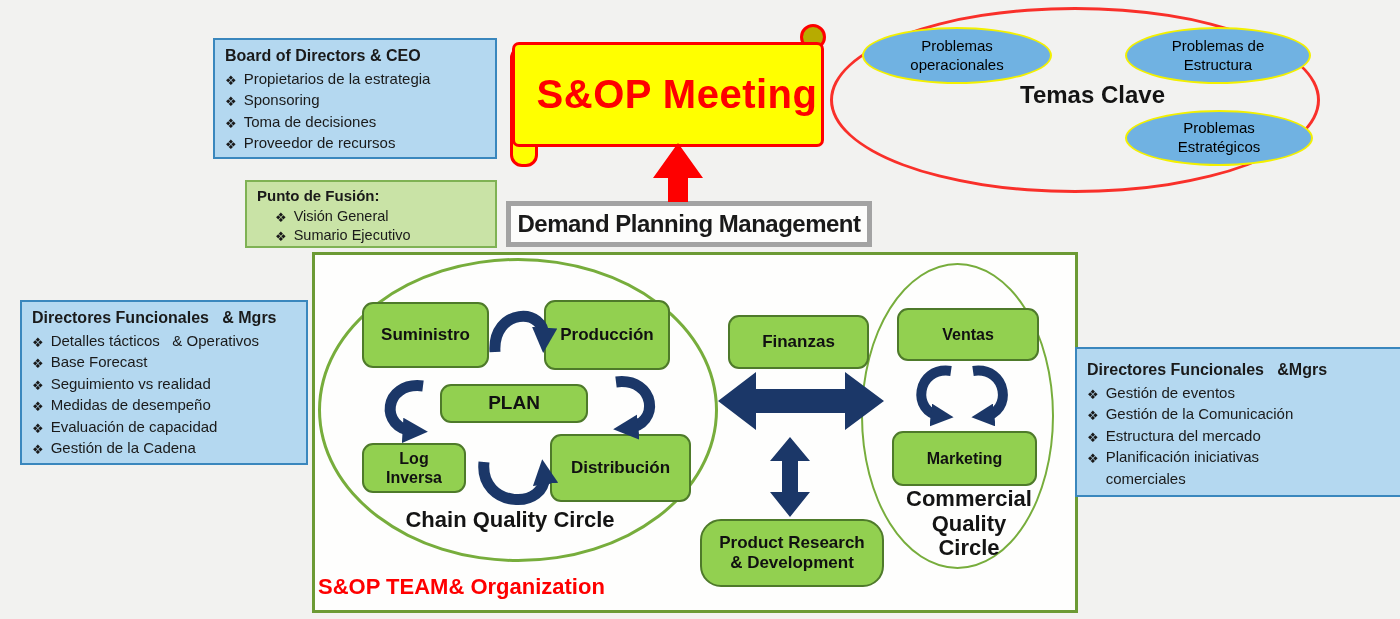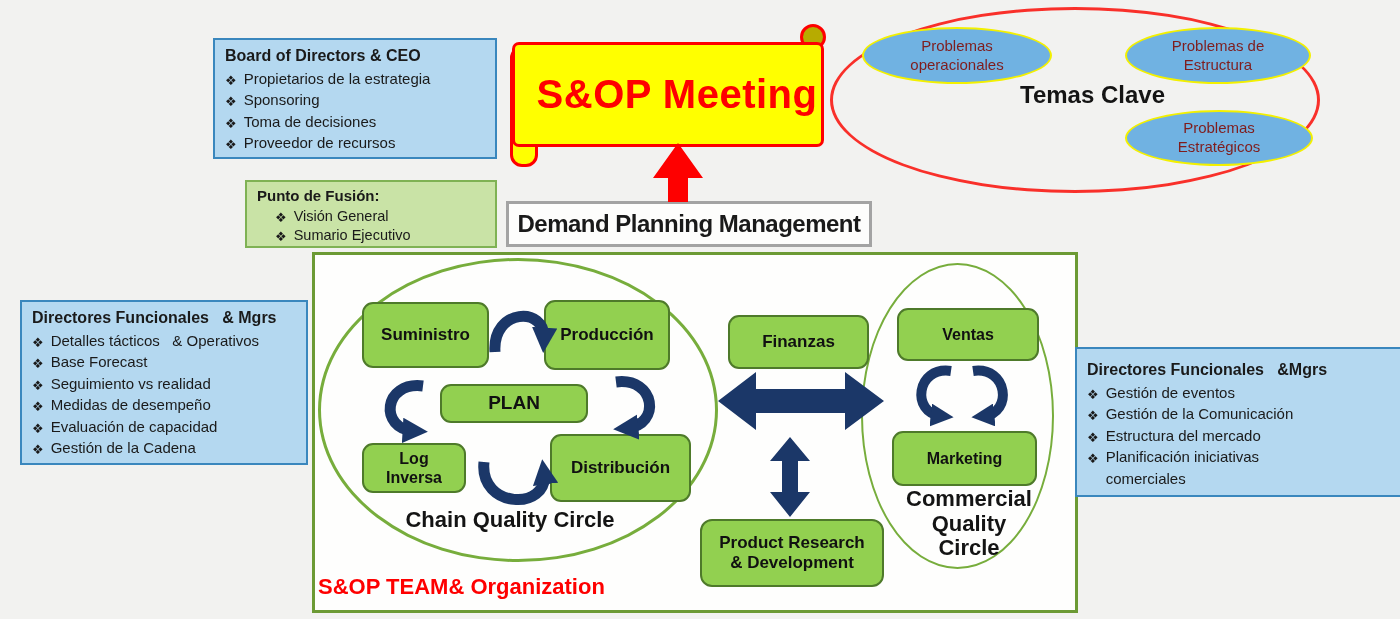--- a/index.html
+++ b/index.html
@@ -37,21 +37,21 @@
   }
   .scroll-curl{
     background:#b7ab00;border:3px solid #fe0000;border-radius:50%;box-sizing:border-box;
   }
   .banner-text{font-size:40px;font-weight:bold;color:#fe0000;letter-spacing:0.5px;padding-left:18px;}
   
   .ellipse{border-radius:50%;box-sizing:border-box;}
   .topic-ellipse{
     background:#70b2e2;border:2.5px solid #f3f000;
     display:flex;align-items:center;justify-content:center;text-align:center;
-    font-size:15px;line-height:1.25;color:#7f1d1d;padding:0 26px;
+    font-size:15px;line-height:1.25;color:#000000;padding:0 26px;
   }
   
   .node{
     background:#92d050;border:2px solid #4e7a2a;border-radius:11px;
     display:flex;align-items:center;justify-content:center;text-align:center;
     font-weight:bold;font-size:17px;color:#111;box-sizing:border-box;
     white-space:pre-line;line-height:1.2;
   }
   .big-label{font-weight:bold;font-size:22px;color:#141414;text-align:center;line-height:1.12;white-space:pre-line;}
   .overlay{pointer-events:none;}
@@ -98,40 +98,40 @@
     <div class="b-item" style="font-size:14.5px;line-height:1.3;">
         <span class="dia"></span>
         <span data-bind="punto_fusion.items.0">Visión General</span>
       </div>
     <div class="b-item" style="font-size:14.5px;line-height:1.3;">
         <span class="dia"></span>
         <span data-bind="punto_fusion.items.1">Sumario Ejecutivo</span>
       </div>
   </div>
 
-  <div class="abs" style="left:506px;top:201px;width:366px;height:46px;background:#fdfdfc;border:3px solid #a3a3a3;box-sizing:border-box;display:flex;align-items:center;justify-content:center;">
+  <div class="abs" style="left:506px;top:201px;width:366px;height:46px;background:#fdfdfc;border:5px solid #a3a3a3;box-sizing:border-box;display:flex;align-items:center;justify-content:center;">
     <span style="font-weight:bold;font-size:24px;letter-spacing:-0.5px;" data-bind="demand.label">Demand Planning Management</span>
   </div>
 
   <div class="abs" style="left:312px;top:252px;width:766px;height:361px;background:#fefefd;border:3px solid #6c9a34;box-sizing:border-box;"></div>
 
   <div class="abs ellipse" style="left:318px;top:258px;width:400px;height:304px;border:3px solid #77ad3c;"></div>
 
   <div class="abs ellipse" style="left:861px;top:263px;width:193px;height:306px;border:2.5px solid #77ad3c;"></div>
 
   <div class="abs node" style="left:362px;top:302px;width:127px;height:66px;" data-bind="team.nodes.suministro">Suministro</div>
   <div class="abs node" style="left:544px;top:300px;width:126px;height:70px;" data-bind="team.nodes.produccion">Producción</div>
   <div class="abs node" style="left:440px;top:384px;width:148px;height:39px;font-size:19px;" data-bind="team.nodes.plan">PLAN</div>
   <div class="abs node" style="left:362px;top:443px;width:104px;height:50px;font-size:16px;" data-bind="team.nodes.log_inversa">Log
 Inversa</div>
   <div class="abs node" style="left:550px;top:434px;width:141px;height:68px;" data-bind="team.nodes.distribucion">Distribución</div>
   <div class="abs node" style="left:728px;top:315px;width:141px;height:54px;font-size:17px;" data-bind="team.nodes.finanzas">Finanzas</div>
   <div class="abs node" style="left:897px;top:308px;width:142px;height:53px;font-size:16px;" data-bind="team.nodes.ventas">Ventas</div>
   <div class="abs node" style="left:892px;top:431px;width:145px;height:55px;font-size:16px;" data-bind="team.nodes.marketing">Marketing</div>
-  <div class="abs node" style="left:700px;top:519px;width:184px;height:68px;border-radius:12px;" data-bind="team.nodes.prd">Product Research
+  <div class="abs node" style="left:700px;top:519px;width:184px;height:68px;border-radius:21px;" data-bind="team.nodes.prd">Product Research
 &amp; Development</div>
 
   <div class="abs big-label" style="left:390px;top:508px;width:240px;" data-bind="team.chain_label">Chain Quality Circle</div>
   <div class="abs big-label" style="left:880px;top:487px;width:178px;" data-bind="team.commercial_label">Commercial
 Quality
 Circle</div>
   <div class="abs" style="left:318px;top:574px;font-weight:bold;font-size:22px;color:#fe0000;" data-bind="team.caption">S&amp;OP TEAM&amp; Organization</div>
 
   <div class="abs panel-blue" style="left:20px;top:300px;width:288px;height:165px;">
     <div class="panel-title" data-bind="left_panel.title">Directores Funcionales   &amp; Mgrs</div>

